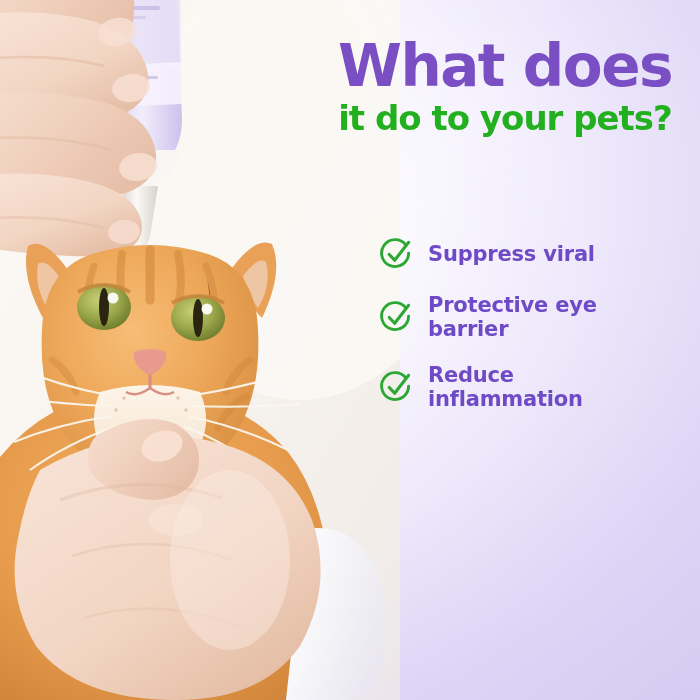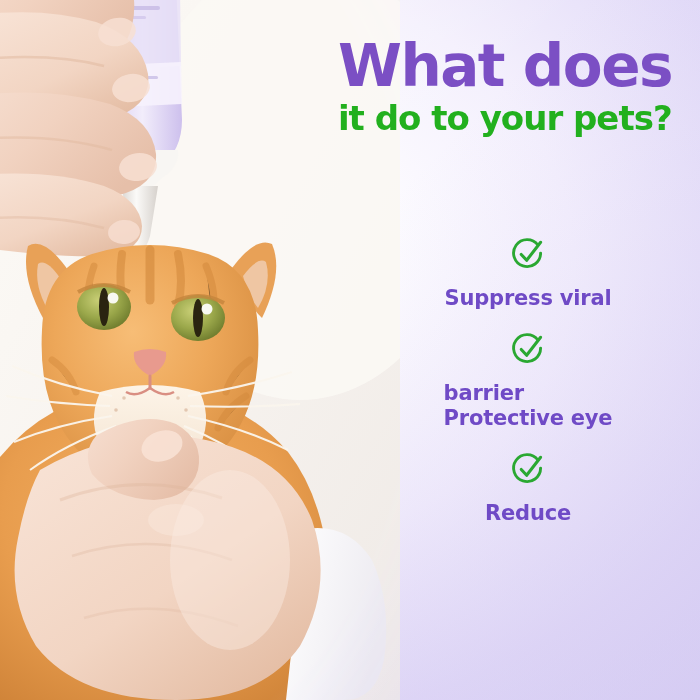--- a/index.html
+++ b/index.html
@@ -23,39 +23,39 @@
   }
   
   .photo{
     position:absolute;left:0;top:0;width:400px;height:700px;
     -webkit-mask-image:radial-gradient(125% 108% at 30% 46%, #000 0%, #000 58%, rgba(0,0,0,.75) 74%, rgba(0,0,0,0) 97%);
     mask-image:radial-gradient(125% 108% at 30% 46%, #000 0%, #000 58%, rgba(0,0,0,.75) 74%, rgba(0,0,0,0) 97%);
   }
   .photo svg{display:block;width:400px;height:700px;}
 
   
-  .headline{position:absolute;right:28px;top:38px;text-align:left;}
+  .headline{position:absolute;right:28px;top:38px;text-align:center;}
   .hl-line1{
     display:block;
     font-family:"DejaVu Sans", sans-serif;
     font-weight:700;font-size:58px;line-height:.98;
     letter-spacing:-1.5px;color:#7b4fc4;white-space:nowrap;
   }
   .hl-line2{
     display:block;margin-top:6px;
     font-family:"DejaVu Sans", sans-serif;
     font-weight:700;font-size:34px;line-height:1;
     letter-spacing:-1px;color:#22b01e;white-space:nowrap;
   }
   
   .benefits{
     position:absolute;left:378px;top:236px;width:300px;
   }
   .benefit{
-    display:flex;align-items:center;gap:14px;margin-bottom:21px;flex-direction:column;
+    display:flex;align-items:center;gap:14px;margin-bottom:21px;
   }
   .benefit:last-child{margin-bottom:17px;}
   .check-icon{flex:0 0 auto;width:36px;height:36px;}
   .check-icon svg{display:block;width:36px;height:36px;}
   .benefit-text{
     font-family:"DejaVu Sans", sans-serif;
     font-weight:700;font-size:21px;line-height:1.16;
     color:#6f4ac6;letter-spacing:-.2px;
   }
   .benefit-text span{display:block;}
@@ -261,31 +261,32 @@
     </div>
 
     <div class="benefit">
       <span class="check-icon">
         <svg viewBox="0 0 40 40" xmlns="http://www.w3.org/2000/svg">
           <path d="M31 10 A15 15 0 1 0 34 19" fill="none" stroke="#2aa832" stroke-width="3.2" stroke-linecap="round"></path>
           <path d="M12.5 20.5 L18.5 27 L34 7" fill="none" stroke="#2aa832" stroke-width="3.4" stroke-linecap="round" stroke-linejoin="round"></path>
         </svg>
       </span>
       <span class="benefit-text">
+        <span>Protective eye</span>
         <span>barrier</span>
-        <span>Protective eye</span>
       </span>
     </div>
 
     <div class="benefit">
       <span class="check-icon">
         <svg viewBox="0 0 40 40" xmlns="http://www.w3.org/2000/svg">
           <path d="M31 10 A15 15 0 1 0 34 19" fill="none" stroke="#2aa832" stroke-width="3.2" stroke-linecap="round"></path>
           <path d="M12.5 20.5 L18.5 27 L34 7" fill="none" stroke="#2aa832" stroke-width="3.4" stroke-linecap="round" stroke-linejoin="round"></path>
         </svg>
       </span>
       <span class="benefit-text">
         <span>Reduce</span>
+        <span>inflammation</span>
       </span>
     </div>
 
   </div>
 </div>
 
 </body></html>

